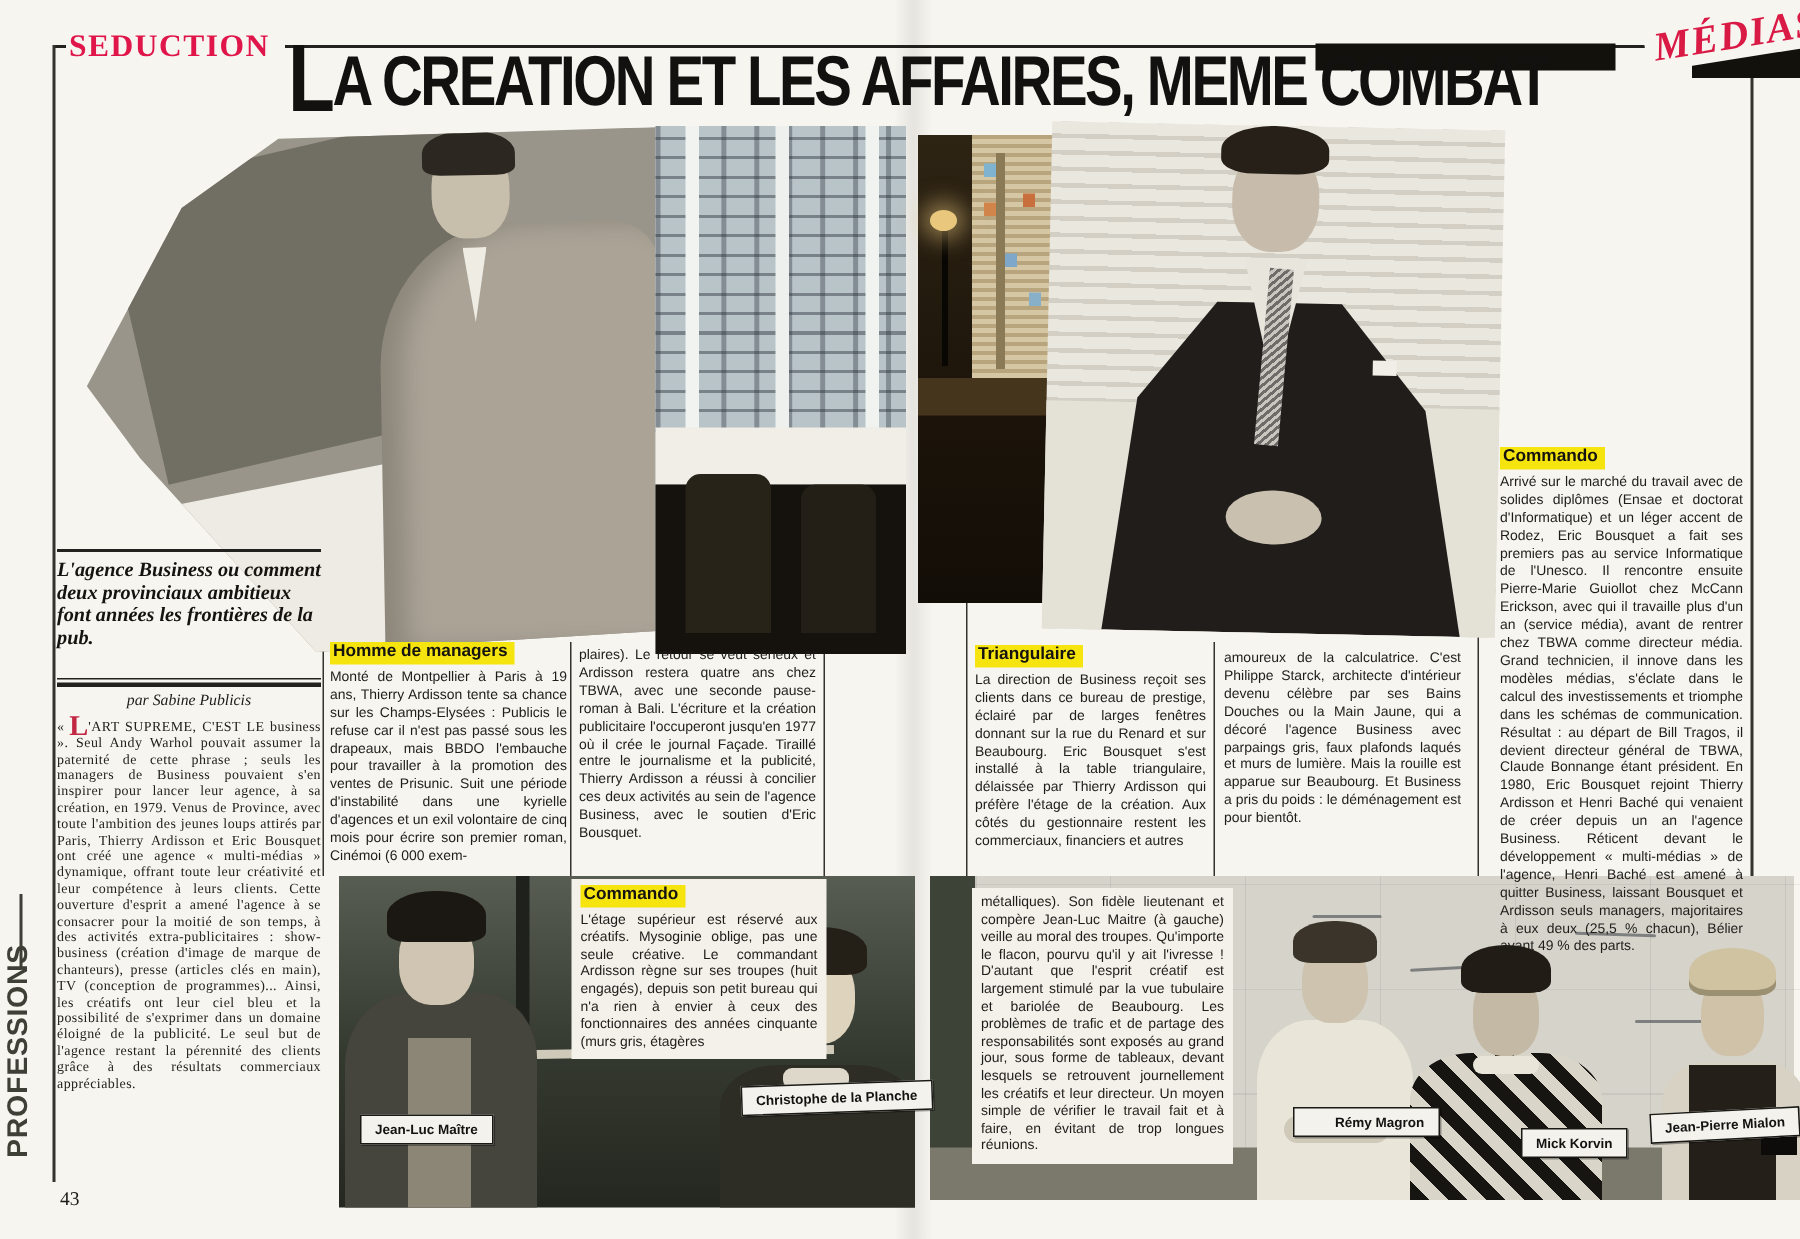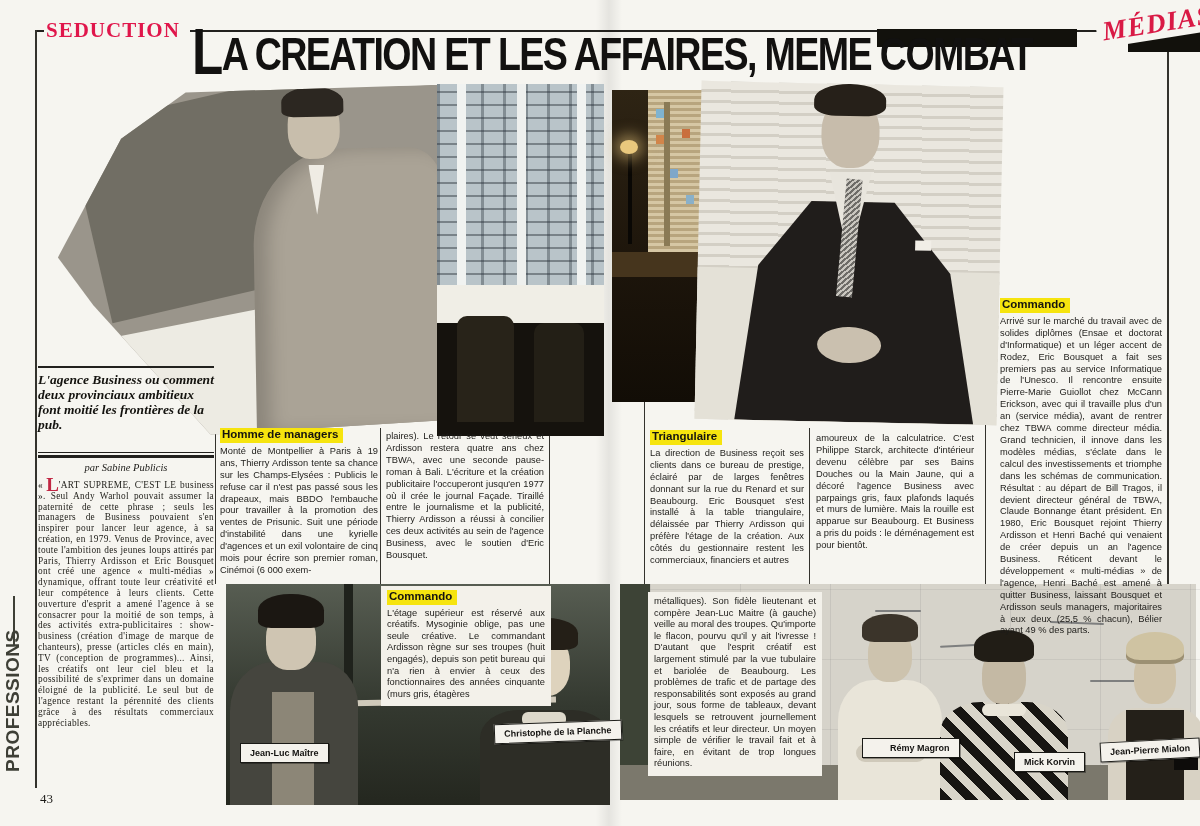--- a/index.html
+++ b/index.html
@@ -167,21 +167,21 @@
     <div class="ph-in" style="left:354px;top:46px;width:60px;height:32px;background:#211d16;border-radius:50% 50% 24% 24%;"></div>
 
     <div class="ph-in" style="left:488px;top:124px;width:96px;height:92px;background:#d8d2c4;border-radius:30% 30% 0 0;"></div>
     <div class="ph-in" style="left:506px;top:126px;width:58px;height:90px;background:#242019;"></div>
     <div class="ph-in" style="left:514px;top:66px;width:42px;height:54px;background:#cfc2a8;border-radius:45% 45% 42% 42%;"></div>
     <div class="ph-in" style="left:506px;top:48px;width:58px;height:32px;background:#cfc3a2;border-radius:50% 50% 24% 24%;box-shadow:inset 0 -4px 0 rgba(60,50,30,.35);"></div>
     <div class="ph-in" style="left:554px;top:156px;width:24px;height:30px;background:#0d0c0a;"></div>
   </div>
 
   <div class="rule-h" style="left:38px;top:366px;width:176px;height:2px;z-index:3;"></div>
-  <div class="standfirst">L'agence Business ou comment deux provinciaux ambitieux font moitié les frontières de la pub.</div>
+  <div class="standfirst">L'agence Business ou comment deux provinciaux ambitieux font années les frontières de la pub.</div>
   <div class="rule-h" style="left:38px;top:452px;width:176px;height:1px;z-index:3;"></div>
   <div class="rule-h" style="left:38px;top:455px;width:176px;height:3px;z-index:3;"></div>
   <div class="byline">par Sabine Publicis</div>
   <div class="bodycol" style="left:38px;top:480px;width:176px;"><span>« </span><span class="dropcap">L</span><span class="smallcaps">'ART SUPREME, C'EST LE business ». Seul Andy Warhol pouvait assumer la paternité de cette phrase ; seuls les managers de Business pouvaient s'en inspirer pour lancer leur agence, à sa création, en 1979. Venus de Province, avec toute l'ambition des jeunes loups attirés par Paris, Thierry Ardisson et Eric Bousquet ont créé une agence « multi-médias » dynamique, offrant toute leur créativité et leur compétence à leurs clients. Cette ouverture d'esprit a amené l'agence à se consacrer pour la moitié de son temps, à des activités extra-publicitaires : show-business (création d'image de marque de chanteurs), presse (articles clés en main), TV (conception de programmes)... Ainsi, les créatifs ont leur ciel bleu et la possibilité de s'exprimer dans un domaine éloigné de la publicité. Le seul but de l'agence restant la pérennité des clients grâce à des résultats commerciaux appréciables.</span></div>
 
   <div class="seccol" style="left:220px;top:428px;width:158px;">
     <span class="sechead">Homme de managers</span>
     <div>Monté de Montpellier à Paris à 19 ans, Thierry Ardisson tente sa chance sur les Champs-Elysées : Publicis le refuse car il n'est pas passé sous les drapeaux, mais BBDO l'embauche pour travailler à la promotion des ventes de Prisunic. Suit une période d'instabilité dans une kyrielle d'agences et un exil volontaire de cinq mois pour écrire son premier roman, Cinémoi (6 000 exem-</div>
   </div>
   <div class="seccol" style="left:386px;top:431px;width:158px;">

